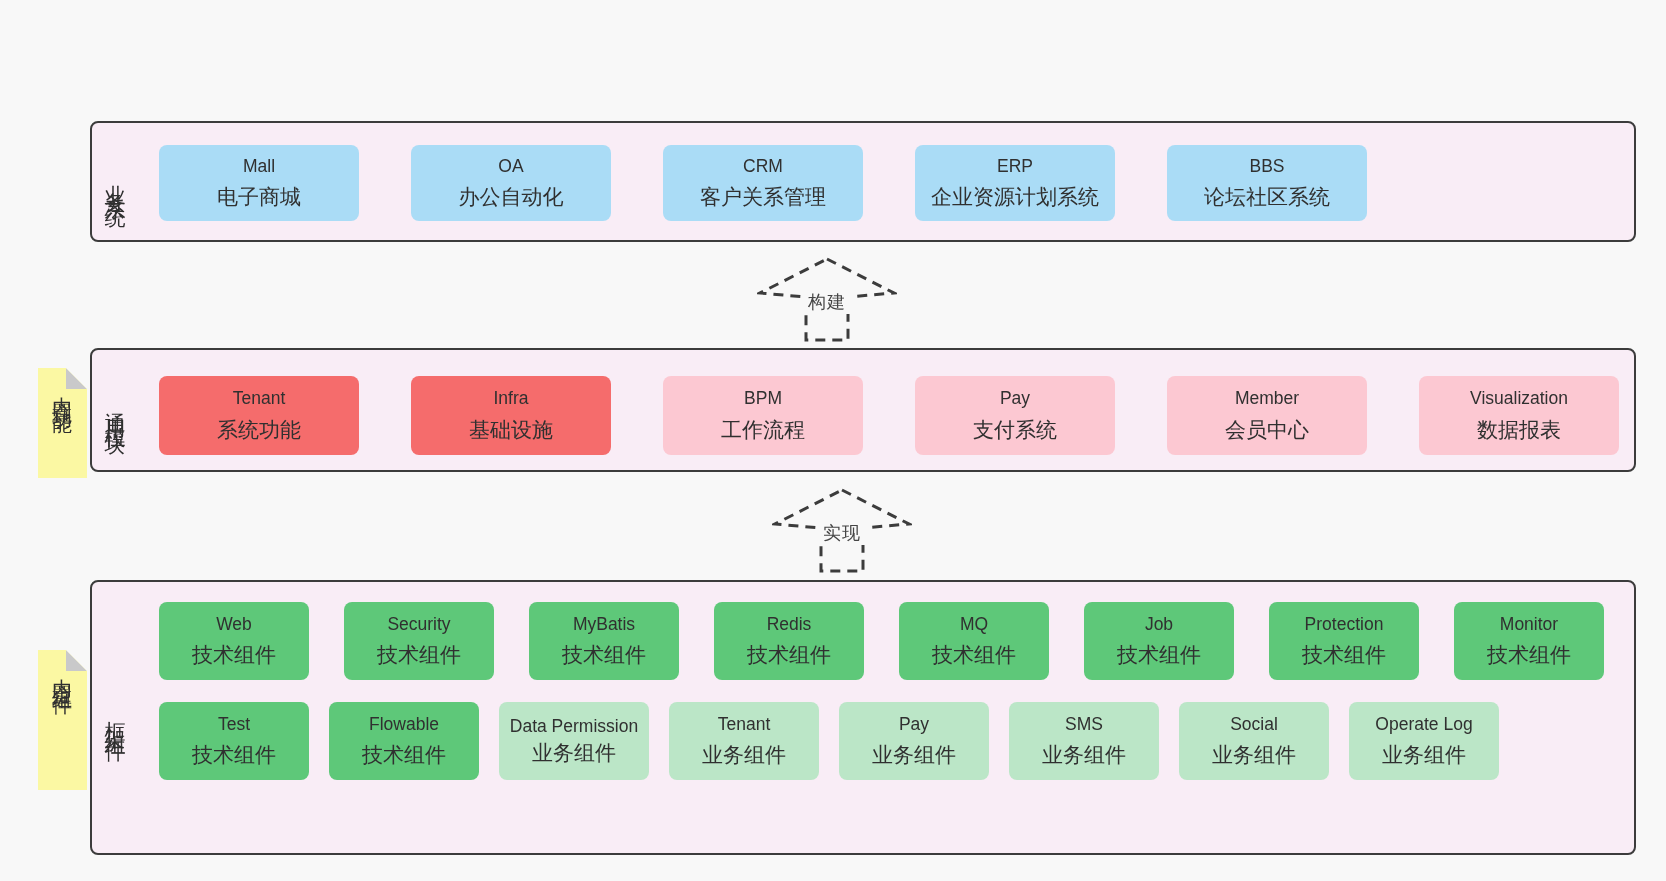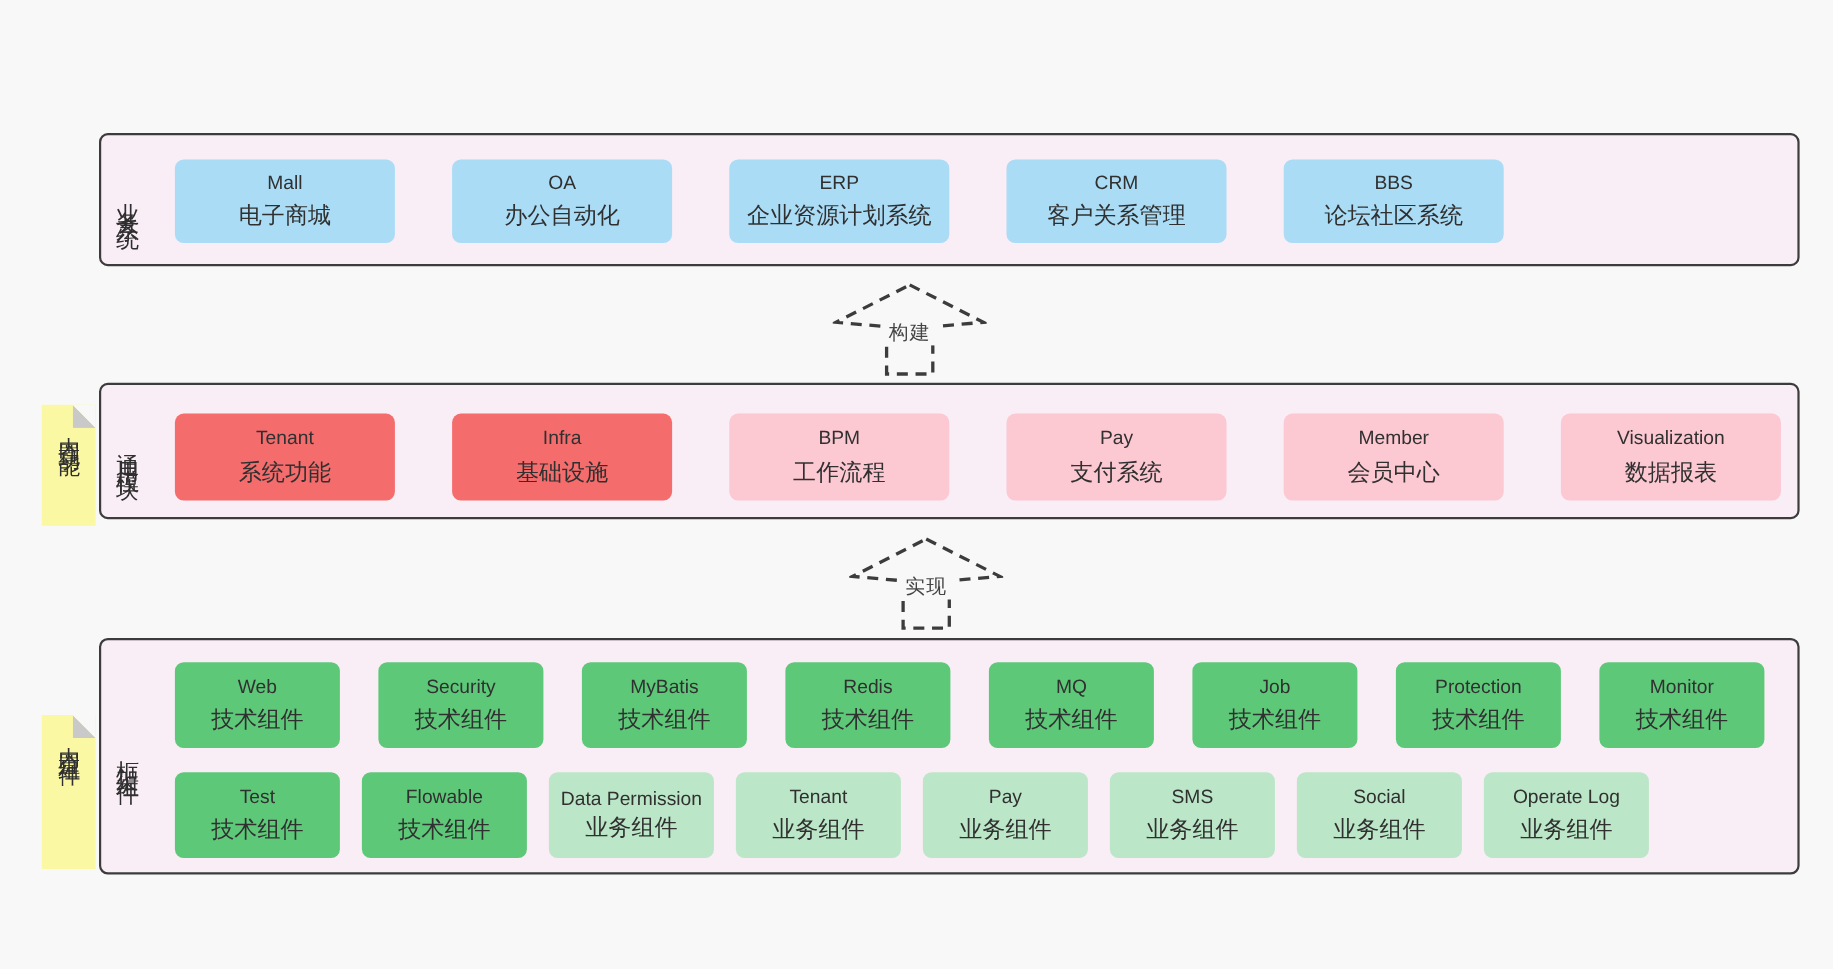--- a/index.html
+++ b/index.html
@@ -3,21 +3,21 @@
 <meta charset="utf-8">
 <style>
   html,body{margin:0;padding:0;background:#f8f8f8;}
   body{font-family:"Liberation Sans","DejaVu Sans",sans-serif;color:#303030;}
   .canvas{position:relative;width:1666px;height:881px;background:#f8f8f8;overflow:hidden;}
 
   .layer{position:absolute;left:90px;width:1546px;background:#f9edf6;
          border:2px solid #3c3c3c;border-radius:8px;box-sizing:border-box;}
   .layer-business{top:121px;height:121px;}
   .layer-common{top:348px;height:124px;}
-  .layer-framework{top:580px;height:215px;}
+  .layer-framework{top:580px;height:275px;}
 
   .v-label{position:absolute;left:13px;top:50%;transform:translateY(-50%);
            writing-mode:vertical-rl;text-orientation:upright;
            font-size:21px;letter-spacing:0.34em;color:#2f2f2f;line-height:1;}
 
   .row{position:absolute;left:67px;display:flex;}
   .row-business{top:22px;gap:52px;}
   .row-common{top:26px;gap:52px;}
   .row-fw1{top:20px;gap:35px;}
   .row-fw2{top:120px;gap:20px;}
@@ -63,26 +63,26 @@
     <div class="row row-business">
       <div class="box blue">
         <div class="name">Mall</div>
         <div class="desc">电子商城</div>
       </div>
       <div class="box blue">
         <div class="name">OA</div>
         <div class="desc">办公自动化</div>
       </div>
       <div class="box blue">
+        <div class="name">CRM</div>
+        <div class="desc">客户关系管理</div>
+      </div>
+      <div class="box blue">
         <div class="name">ERP</div>
         <div class="desc">企业资源计划系统</div>
-      </div>
-      <div class="box blue">
-        <div class="name">CRM</div>
-        <div class="desc">客户关系管理</div>
       </div>
       <div class="box blue">
         <div class="name">BBS</div>
         <div class="desc">论坛社区系统</div>
       </div>
     </div>
   </section>
 
   <svg class="arrow arrow-build" viewBox="0 0 140 88">
     <polygon points="70,3 137,37 91,41 91,84 49,84 49,41 3,37" fill="none" stroke="#3c3c3c" stroke-width="3" stroke-dasharray="10 7"></polygon>

